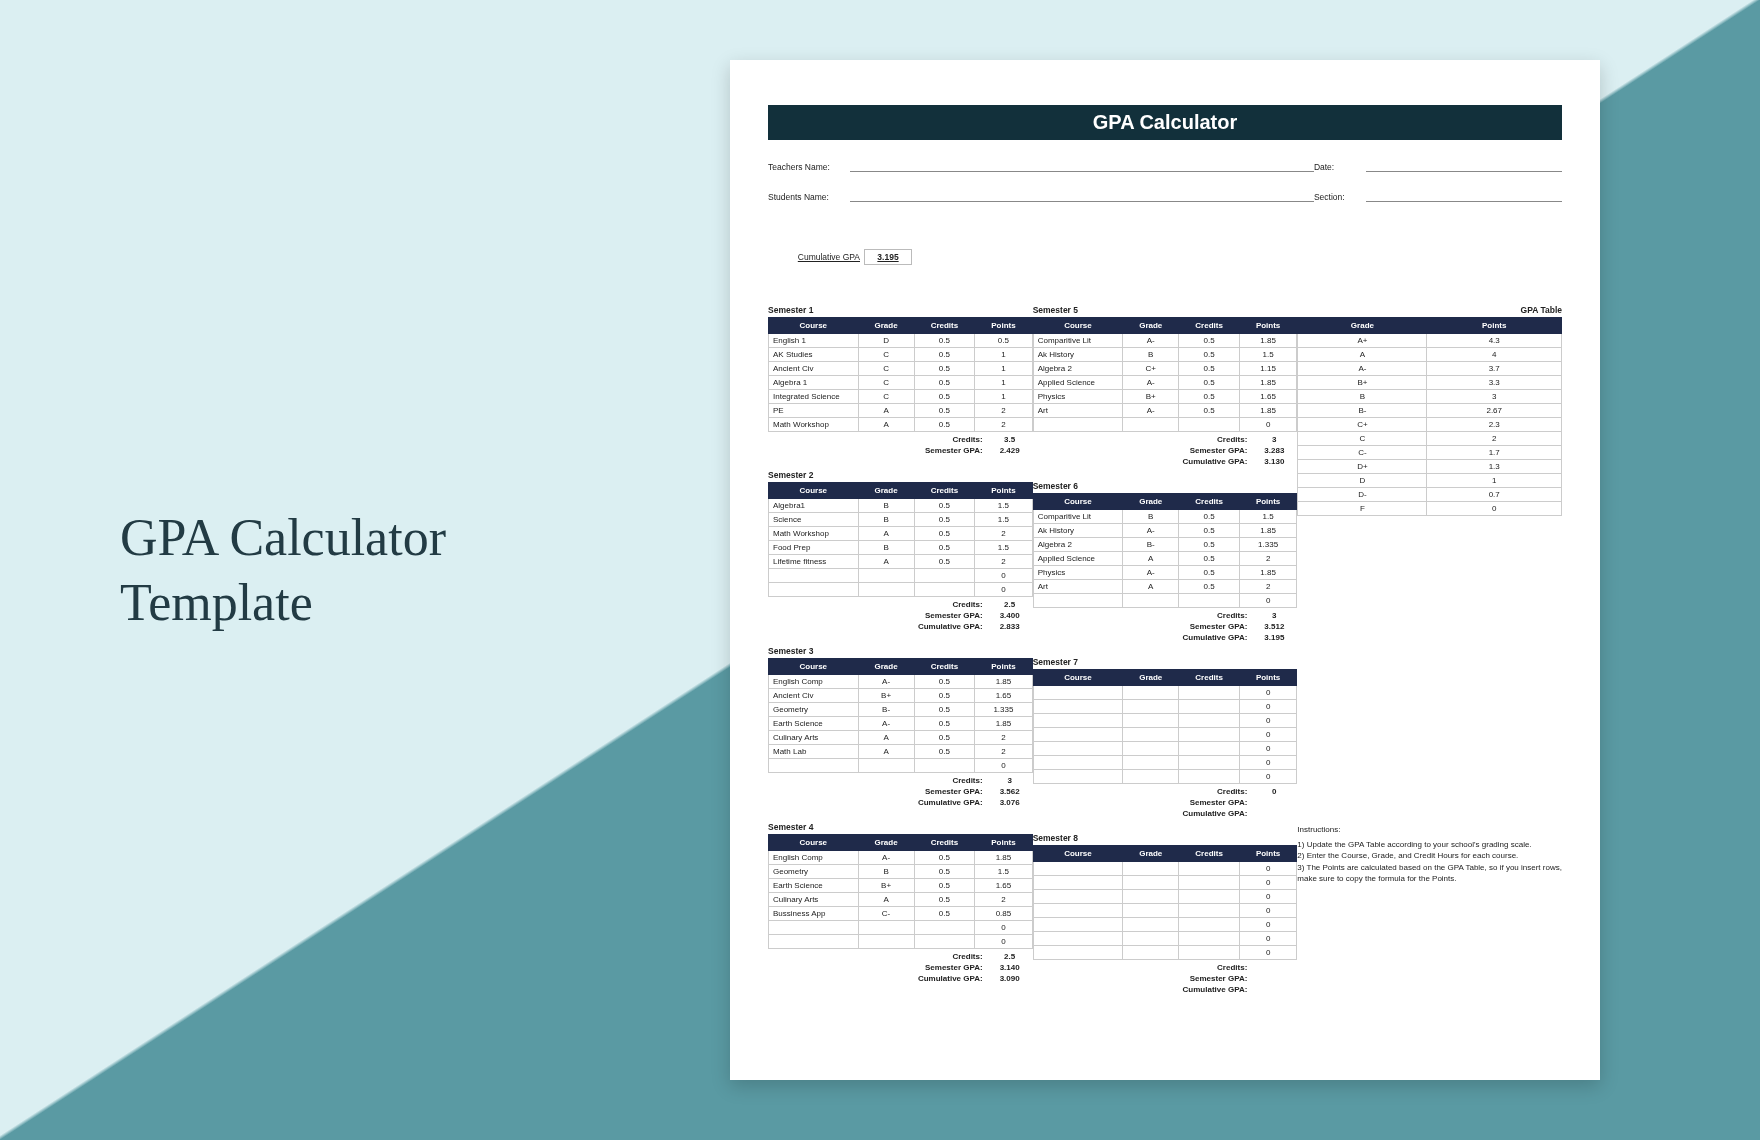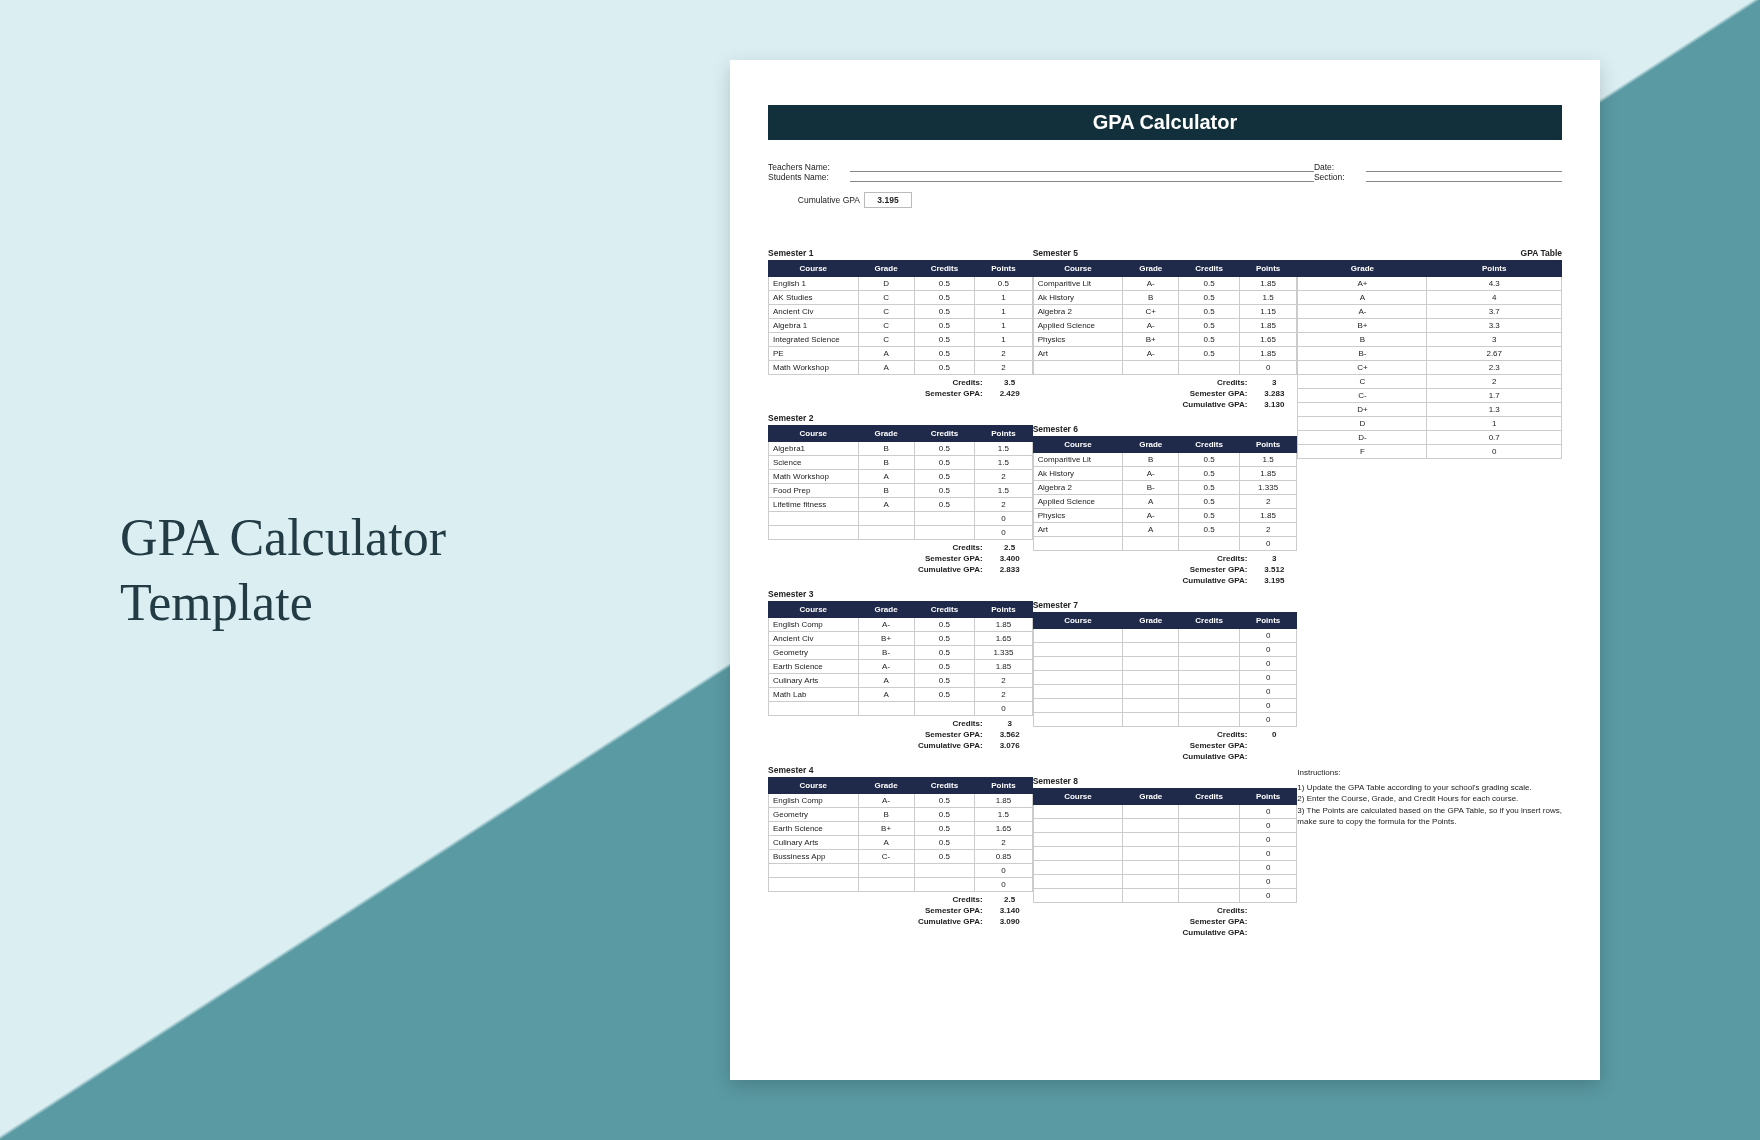--- a/index.html
+++ b/index.html
@@ -43,24 +43,24 @@
     color: #fff;
     text-align: center;
     font-size: 20px;
     font-weight: 700;
     padding: 6px 0;
     margin-bottom: 22px;
   }
   .meta { display: flex; margin-bottom: 4px; }
   .meta-left { flex: 2.2; }
   .meta-right { flex: 1; }
-  .meta-row { display: flex; align-items: center; font-size: 8.5px; margin-bottom: 0; }
+  .meta-row { display: flex; align-items: center; font-size: 8.5px; margin-bottom: 20px; }
   .meta-label { width: 78px; }
   .meta-line { flex: 1; border-bottom: 1px solid #888; height: 9px; margin-left: 4px; }
-  .summary { margin: 10px 0 14px; }
+  .summary { margin: 27px 0 14px; text-decoration: underline; }
   .summary-row { display: flex; align-items: center; font-size: 8.5px; margin-bottom: 2px; }
   .summary-label { width: 92px; text-align: right; }
   .summary-val { width: 48px; border: 1px solid #bbb; padding: 2px 4px; text-align: center; font-weight: 700; margin-left: 4px; }
   .grid3 { display: grid; grid-template-columns: 1fr 1fr 1fr; align-items: start; margin-top: 40px; }
   .sem-title { font-weight: 700; font-size: 8.5px; margin-bottom: 2px; }
   table.sem { width: 100%; border-collapse: collapse; font-size: 8px; }
   table.sem th {
     background: #1f2a4a;
     color: #fff;
     font-weight: 700;

